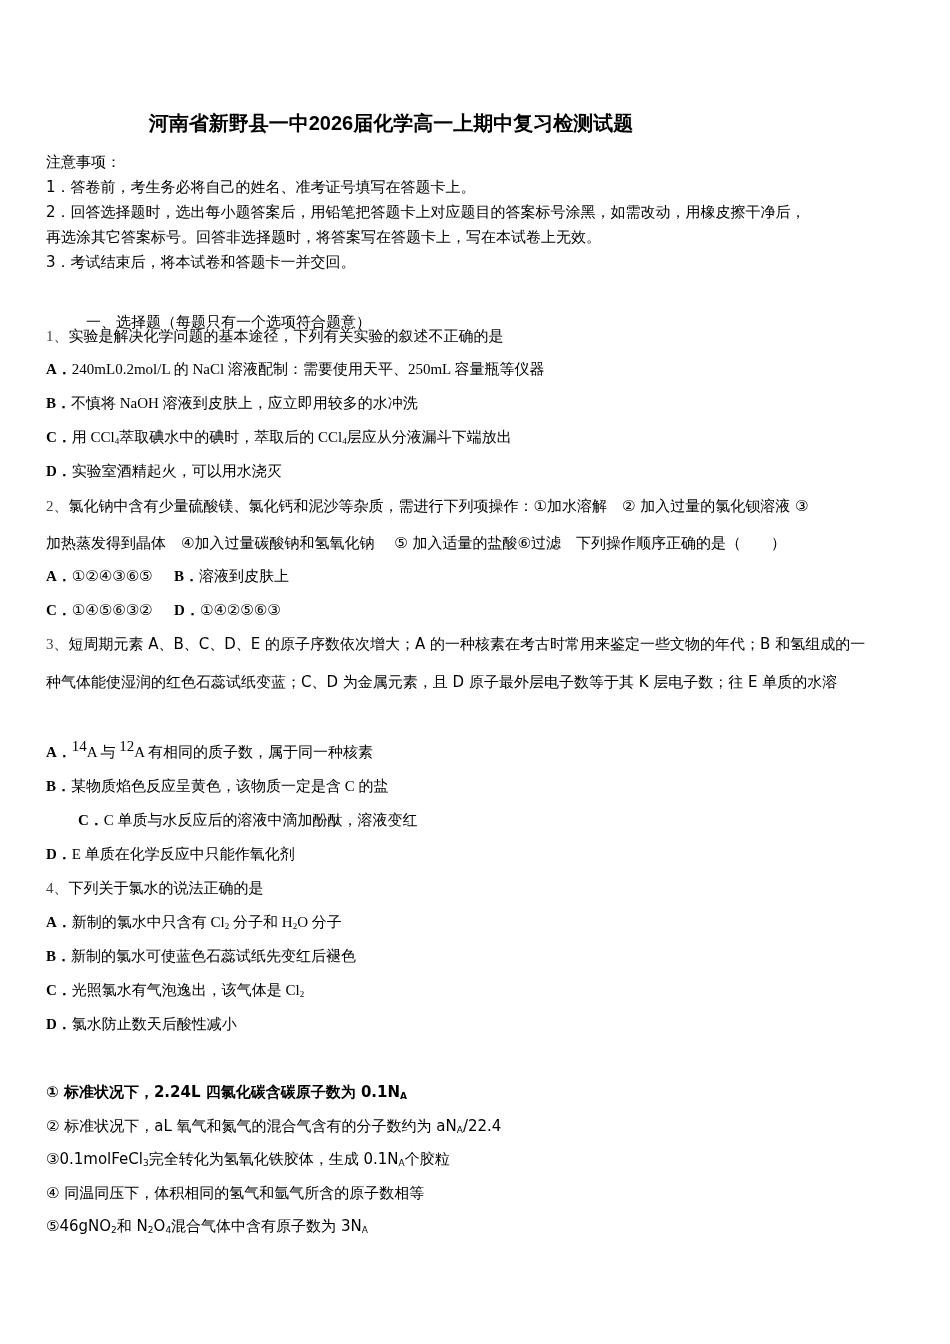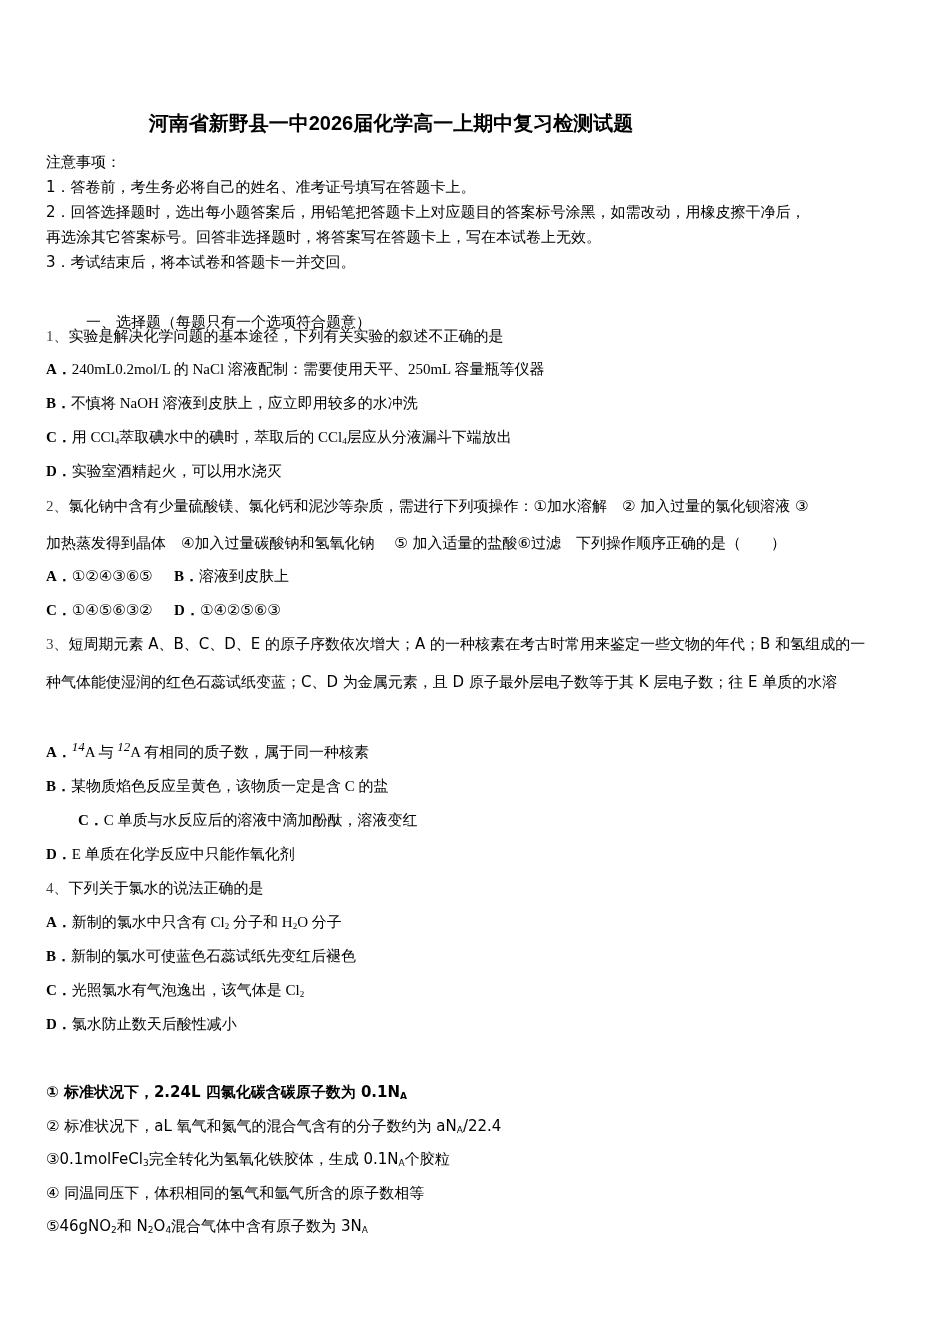--- a/index.html
+++ b/index.html
@@ -11,21 +11,21 @@
   }
   .line {
     position: absolute; left: 46px; white-space: nowrap;
     font-family: "DejaVu Sans", sans-serif; font-size: 15px; line-height: 20px;
   }
   .serif { font-family: "Liberation Serif", serif; }
   .opt-letter { font-family: "Liberation Serif", serif; font-weight: bold; }
   .bold-latin { font-family: "Liberation Serif", serif; font-weight: bold; }
   .num { color: #444; font-family: "Liberation Serif", serif; }
   sub { font-size: 9px; vertical-align: -2px; line-height: 0; }
-  sup { font-size: 13px; vertical-align: 6px; line-height: 0; font-style: italic; }
+  sup { font-size: 15px; vertical-align: 6px; line-height: 0; }
 </style>
 </head>
 <body>
 
 <div class="page">
 
   <div class="title">河南省新野县一中2026届化学高一上期中复习检测试题</div>
 
   <div class="line" style="top:152px;">注意事项：</div>
   <div class="line" style="top:177px;">1．答卷前，考生务必将自己的姓名、准考证号填写在答题卡上。</div>

